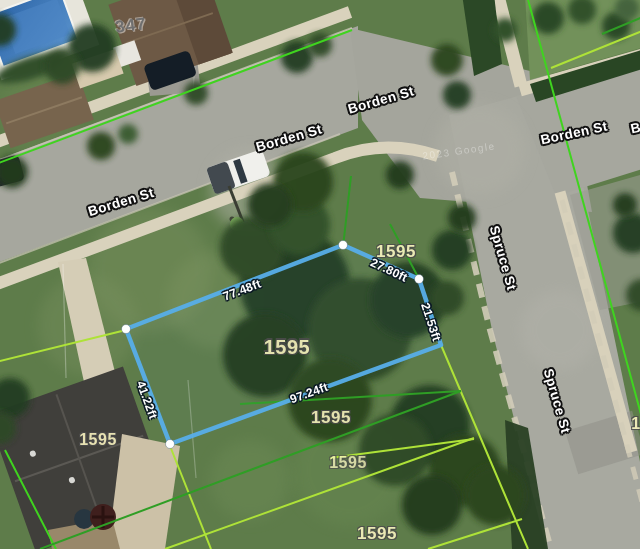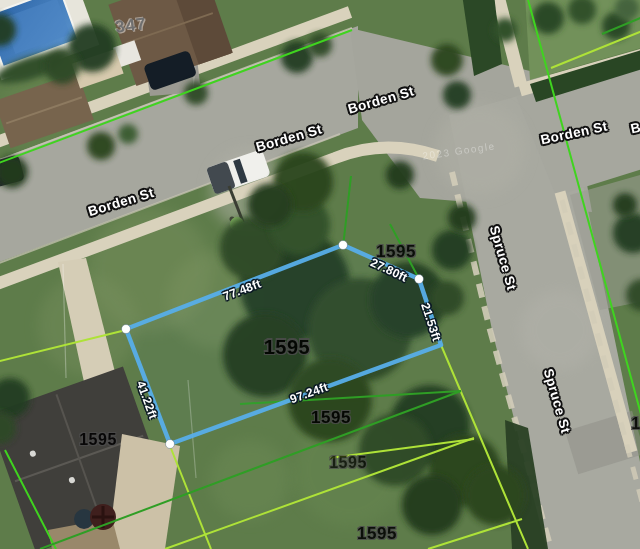--- a/index.html
+++ b/index.html
@@ -7,21 +7,21 @@
          font-family:"Liberation Sans",sans-serif;background:#5e7c4a;}
   #stage svg{position:absolute;left:0;top:0;width:640px;height:549px;display:block;}
   .lbl{position:absolute;white-space:nowrap;font-weight:bold;pointer-events:none;
        transform:translate(-50%,-50%) rotate(var(--r,0deg));}
   .street{color:#ffffff;font-size:13.5px;letter-spacing:.4px;
        text-shadow:-1.5px -1.5px 0 #111,1.5px -1.5px 0 #111,-1.5px 1.5px 0 #111,
                    1.5px 1.5px 0 #111,0 -2px 0 #111,0 2px 0 #111,-2px 0 0 #111,2px 0 0 #111;}
   .meas{color:#ffffff;font-size:12px;letter-spacing:.2px;
        text-shadow:-1.2px -1.2px 0 #0d1b26,1.2px -1.2px 0 #0d1b26,-1.2px 1.2px 0 #0d1b26,
                    1.2px 1.2px 0 #0d1b26,0 -1.6px 0 #0d1b26,0 1.6px 0 #0d1b26;}
-  .pnum{color:#000000;opacity:.88;font-size:16px;letter-spacing:.5px;
+  .pnum{color:#fef9c3;opacity:.88;font-size:16px;letter-spacing:.5px;
        text-shadow:-1.2px -1.2px 0 #4c4c4c,1.2px -1.2px 0 #4c4c4c,-1.2px 1.2px 0 #4c4c4c,
                    1.2px 1.2px 0 #4c4c4c;padding-left:28px;}
   .pnum.big{font-size:20px;}
   .pnum.med{font-size:17px;}
   .housenum{color:#6f6f6f;font-size:17px;letter-spacing:1px;
        text-shadow:-1px -1px 0 rgba(255,255,255,.45),1px 1px 0 rgba(255,255,255,.45);}
   .wm{color:rgba(255,255,255,.34);font-size:10px;letter-spacing:1.5px;font-weight:normal;}
 </style>
 </head>
 <body>

